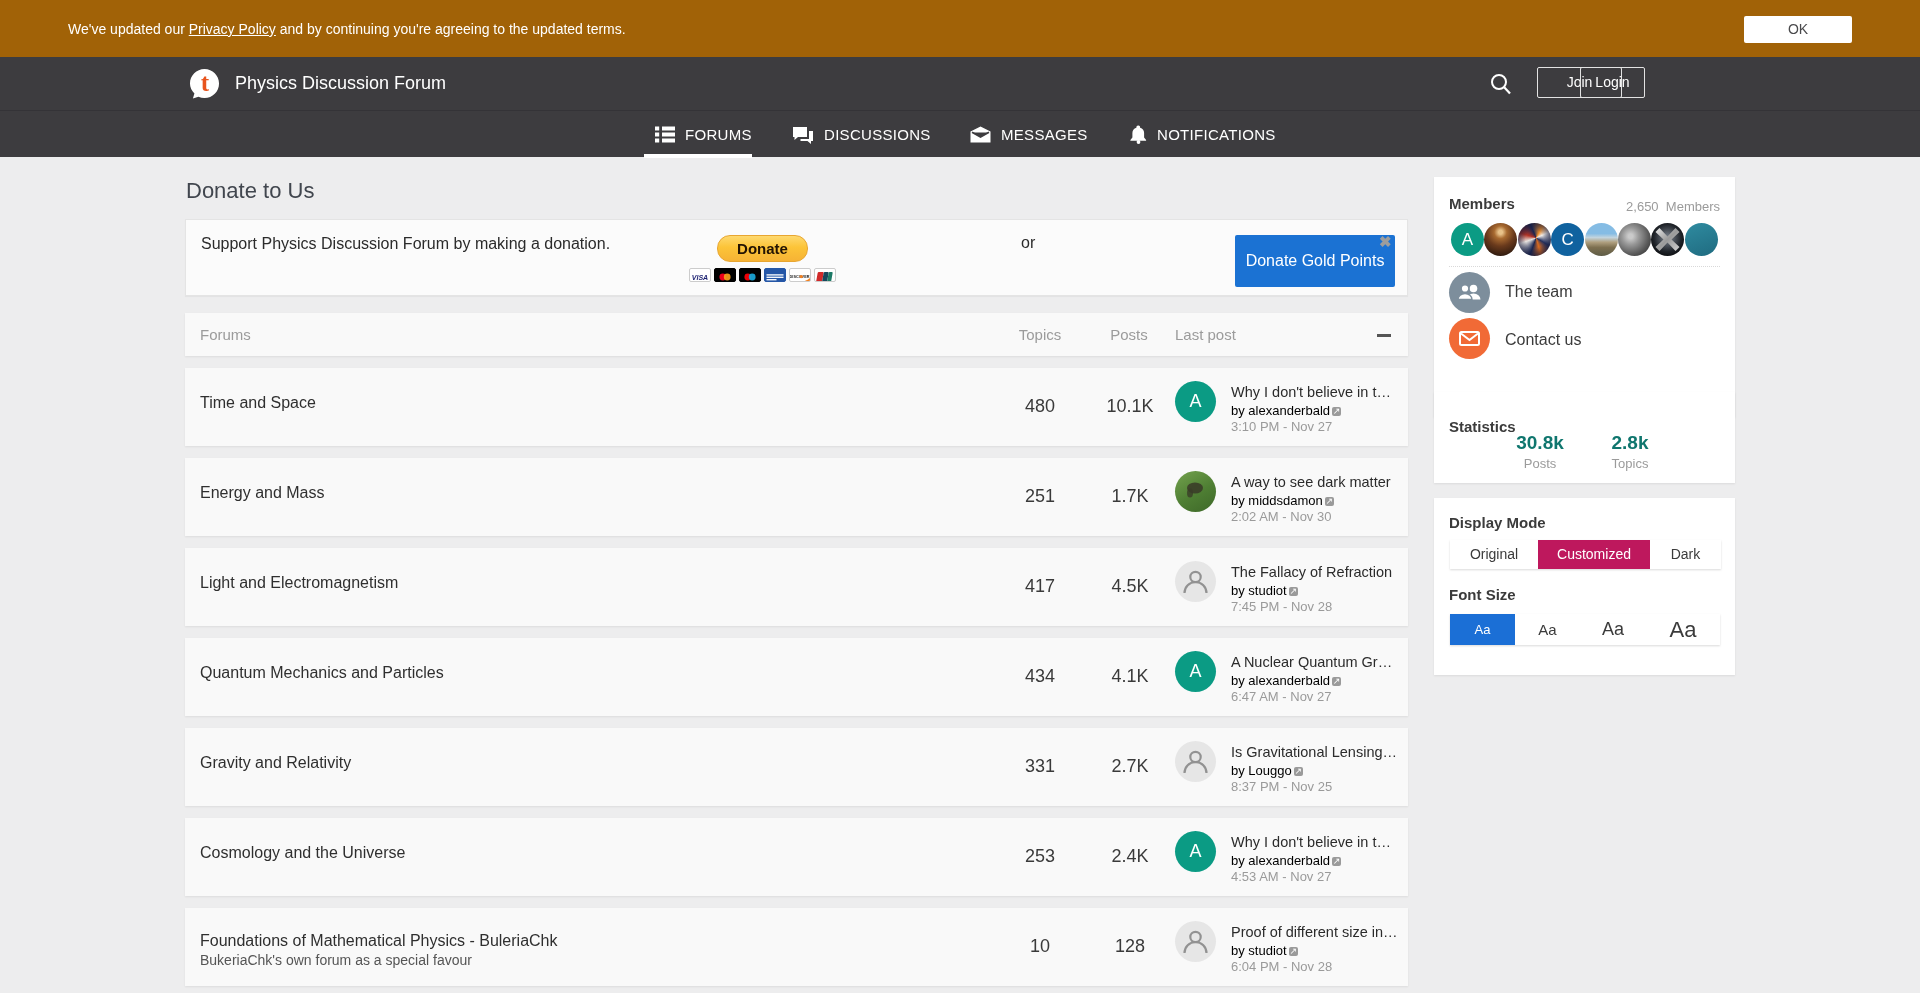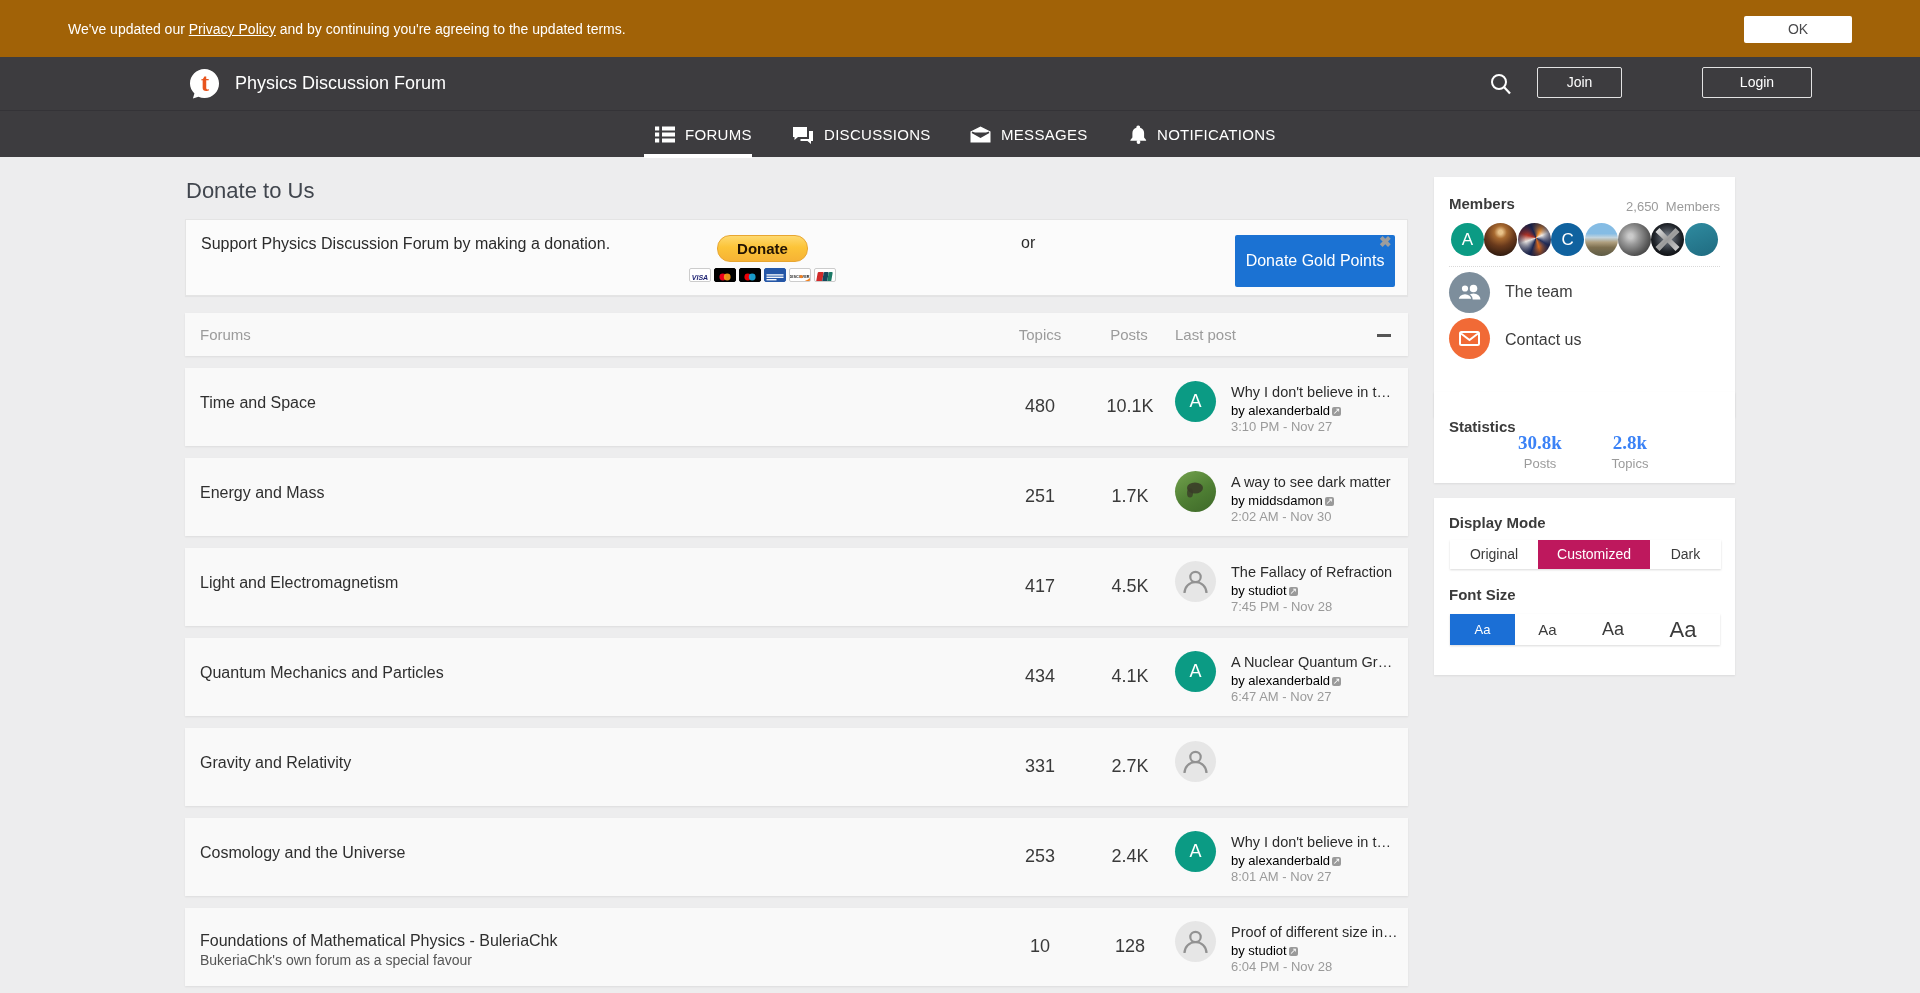--- a/index.html
+++ b/index.html
@@ -12,21 +12,21 @@
 .notice .txt span { color:#fff; text-decoration:underline; }
 .notice .ok { position:absolute; left:1744px; top:16px; width:108px; height:27px; background:#fff; color:#4a4a4c; font-size:14px; text-align:center; line-height:27px; border-radius:2px; }
 
 
 .header { position:absolute; left:0; top:57px; width:1920px; height:53px; background:#3d3c3f; }
 .logo { position:absolute; left:189px; top:11px; width:31px; height:31px; }
 .site-title { position:absolute; left:235px; top:16px; font-size:18px; color:#fff; }
 .search-svg { position:absolute; left:1490px; top:16px; }
 .hbtn { position:absolute; top:10px; height:31px; border:1px solid #e3e3e3; border-radius:2px; color:#fff; font-size:14px; text-align:center; line-height:29px; }
 .hbtn.join { left:1537px; width:85px; }
-.hbtn.login { left:1702px; width:110px; }
+.hbtn.login { left:1580px; width:65px; }
 
 
 .nav { position:absolute; left:0; top:110px; width:1920px; height:47px; background:#3d3c3f; border-top:1px solid #343337; }
 .tab { position:absolute; top:0; height:47px; display:flex; align-items:center; color:#fff; font-size:15px; letter-spacing:0.3px; }
 .tab svg { margin-right:10px; }
 .tab-underline { position:absolute; left:644px; top:43px; width:108px; height:4px; background:#fff; }
 
 
 .heading { position:absolute; left:186px; top:178px; font-size:22px; color:#41464e; }
 
@@ -83,21 +83,21 @@
 .mav7 { background:radial-gradient(circle at 50% 45%, #6f7680 0 10%, #20242a 55%, #000 90%); }
 .mav8 { background:linear-gradient(160deg, #2f8ba0, #1f6b80); }
 .msep { position:absolute; left:1449px; top:266px; width:271px; border-top:1px dotted #d9d9d9; }
 .mrow-icon { position:absolute; left:1449px; width:41px; height:41px; border-radius:50%; }
 .team-ic { top:272px; background:#7d8e9c; }
 .contact-ic { top:318px; background:#f16a36; }
 .mrow-label { position:absolute; left:1505px; font-size:16px; color:#3b3b3b; }
 
 .stats-title { position:absolute; left:15px; top:18px;margin-top:8px; }
 .stat { position:absolute; top:40px; width:110px; text-align:center; }
-.stat .num { font-size:19px; font-weight:bold; color:#3b82f6;font-family:Liberation Serif, serif; }
+.stat .num { font-size:19px; font-weight:bold; color:#0f766e; }
 .stat .lab { font-size:13px; color:#9b9b9b; margin-top:2px; }
 
 .disp-title { position:absolute; left:15px; top:16px; }
 .seg { position:absolute; left:16px; top:42px; display:flex; height:29px; box-shadow:0 1px 2px rgba(0,0,0,0.15); }
 .seg .s { height:29px; background:#fff; color:#3b3b3b; font-size:14px; text-align:center; line-height:29px; }
 .seg .s.active { background:#be185d; color:#fff;text-align:center; }
 .fs-title { position:absolute; left:15px; top:88px; }
 .fsrow { position:absolute; left:16px; top:116px; display:flex; align-items:stretch; height:31px; box-shadow:0 1px 2px rgba(0,0,0,0.15); }
 .fsrow .f { background:#fff; color:#3b3b3b; display:flex; align-items:center; justify-content:center; }
 .fsrow .f.active { background:#1b6fd6; color:#fff; }
@@ -257,30 +257,35 @@
     </div>
 </div>
 <div class="row" style="top:728px;">
   <div class="name">Gravity and Relativity</div>
   <div class="tnum">331</div>
     <div class="pnum">2.7K</div>
   <div class="avatar av-ph"><svg width="41" height="41" viewBox="0 0 41 41">
         <circle cx="20.5" cy="16" r="5.2" fill="none" stroke="#929292" stroke-width="2.2"></circle>
         <path d="M9.5 32 a11 11 0 0 1 22 0" fill="none" stroke="#929292" stroke-width="2.2"></path>
       </svg></div>
+  <div class="lp">
+      <div class="title">Is Gravitational Lensing…</div>
+      <div class="by">by Louggo<span class="via"></span></div>
+      <div class="time">8:37 PM - Nov 25</div>
+    </div>
 </div>
 <div class="row" style="top:818px;">
   <div class="name">Cosmology and the Universe</div>
   <div class="tnum">253</div>
     <div class="pnum">2.4K</div>
   <div class="avatar av-teal">A</div>
   <div class="lp">
       <div class="title">Why I don't believe in t…</div>
       <div class="by">by alexanderbald<span class="via"></span></div>
-      <div class="time">8:01 AM - Nov 27</div>
+      <div class="time">4:53 AM - Nov 27</div>
     </div>
 </div>
 <div class="row" style="top:908px;">
   <div class="name name2">Foundations of Mathematical Physics - BuleriaChk</div>
   <div class="desc">BukeriaChk's own forum as a special favour</div>
   <div class="tnum">10</div>
     <div class="pnum">128</div>
   <div class="avatar av-ph"><svg width="41" height="41" viewBox="0 0 41 41">
         <circle cx="20.5" cy="16" r="5.2" fill="none" stroke="#929292" stroke-width="2.2"></circle>
         <path d="M9.5 32 a11 11 0 0 1 22 0" fill="none" stroke="#929292" stroke-width="2.2"></path>

